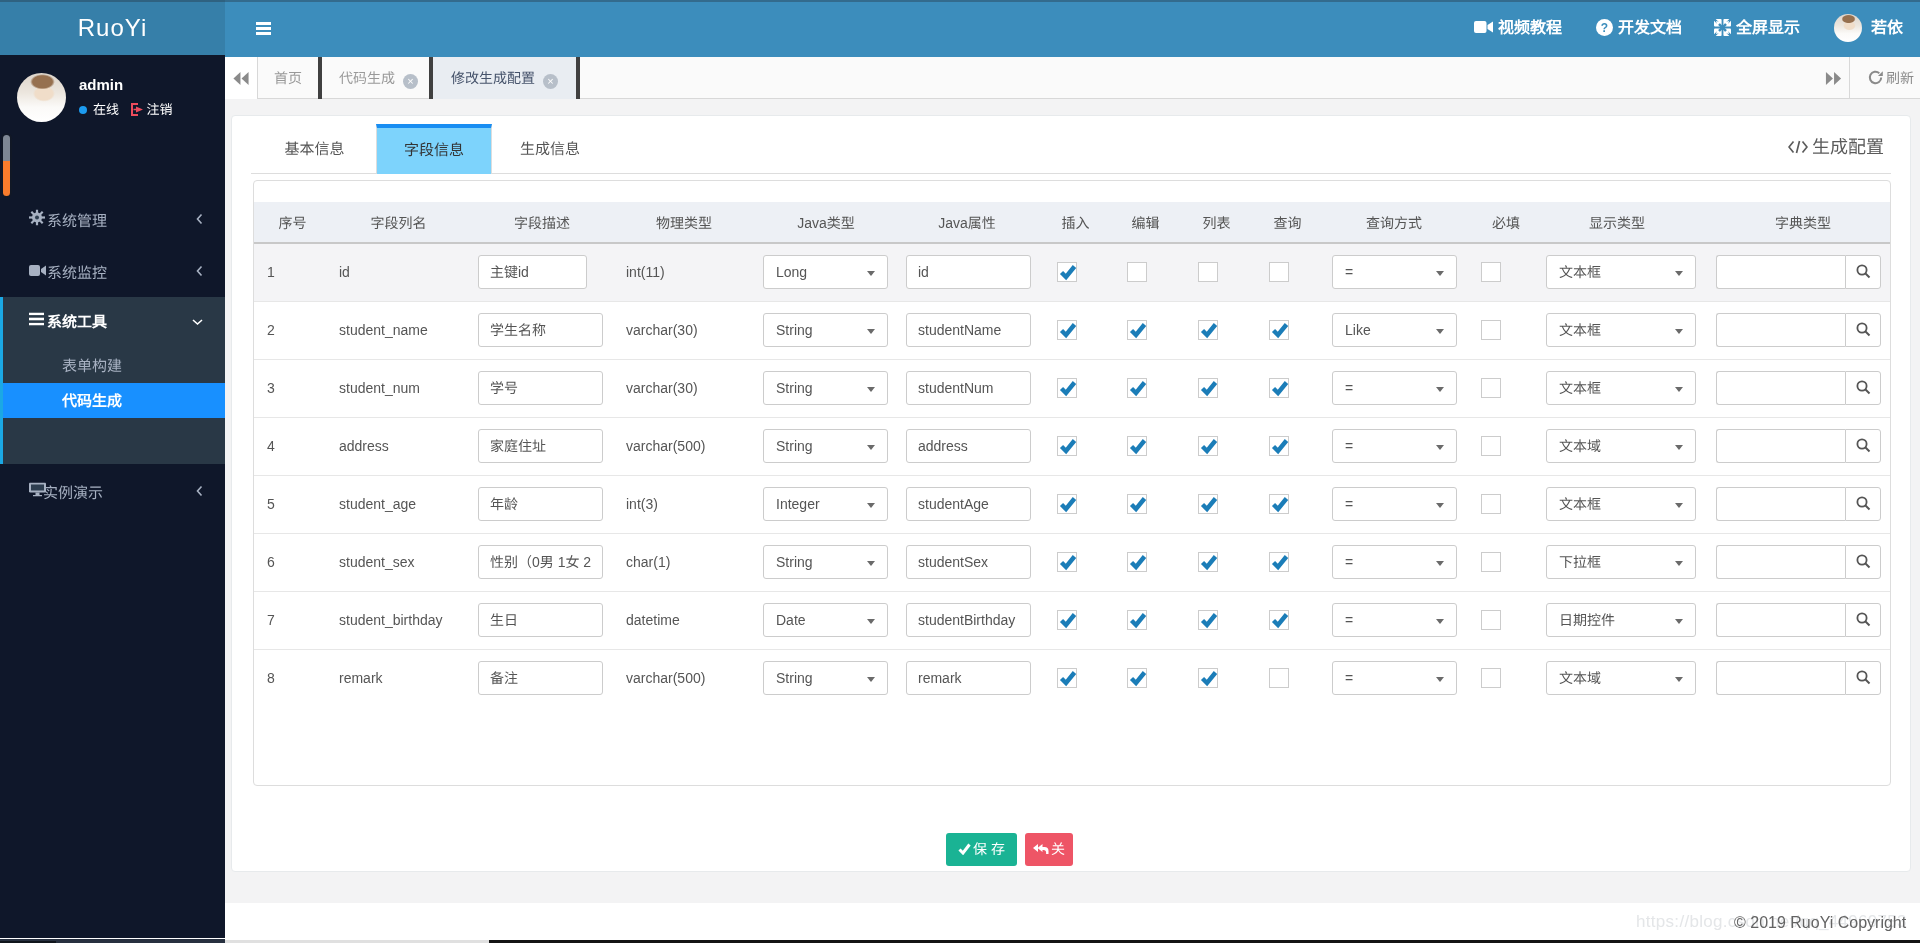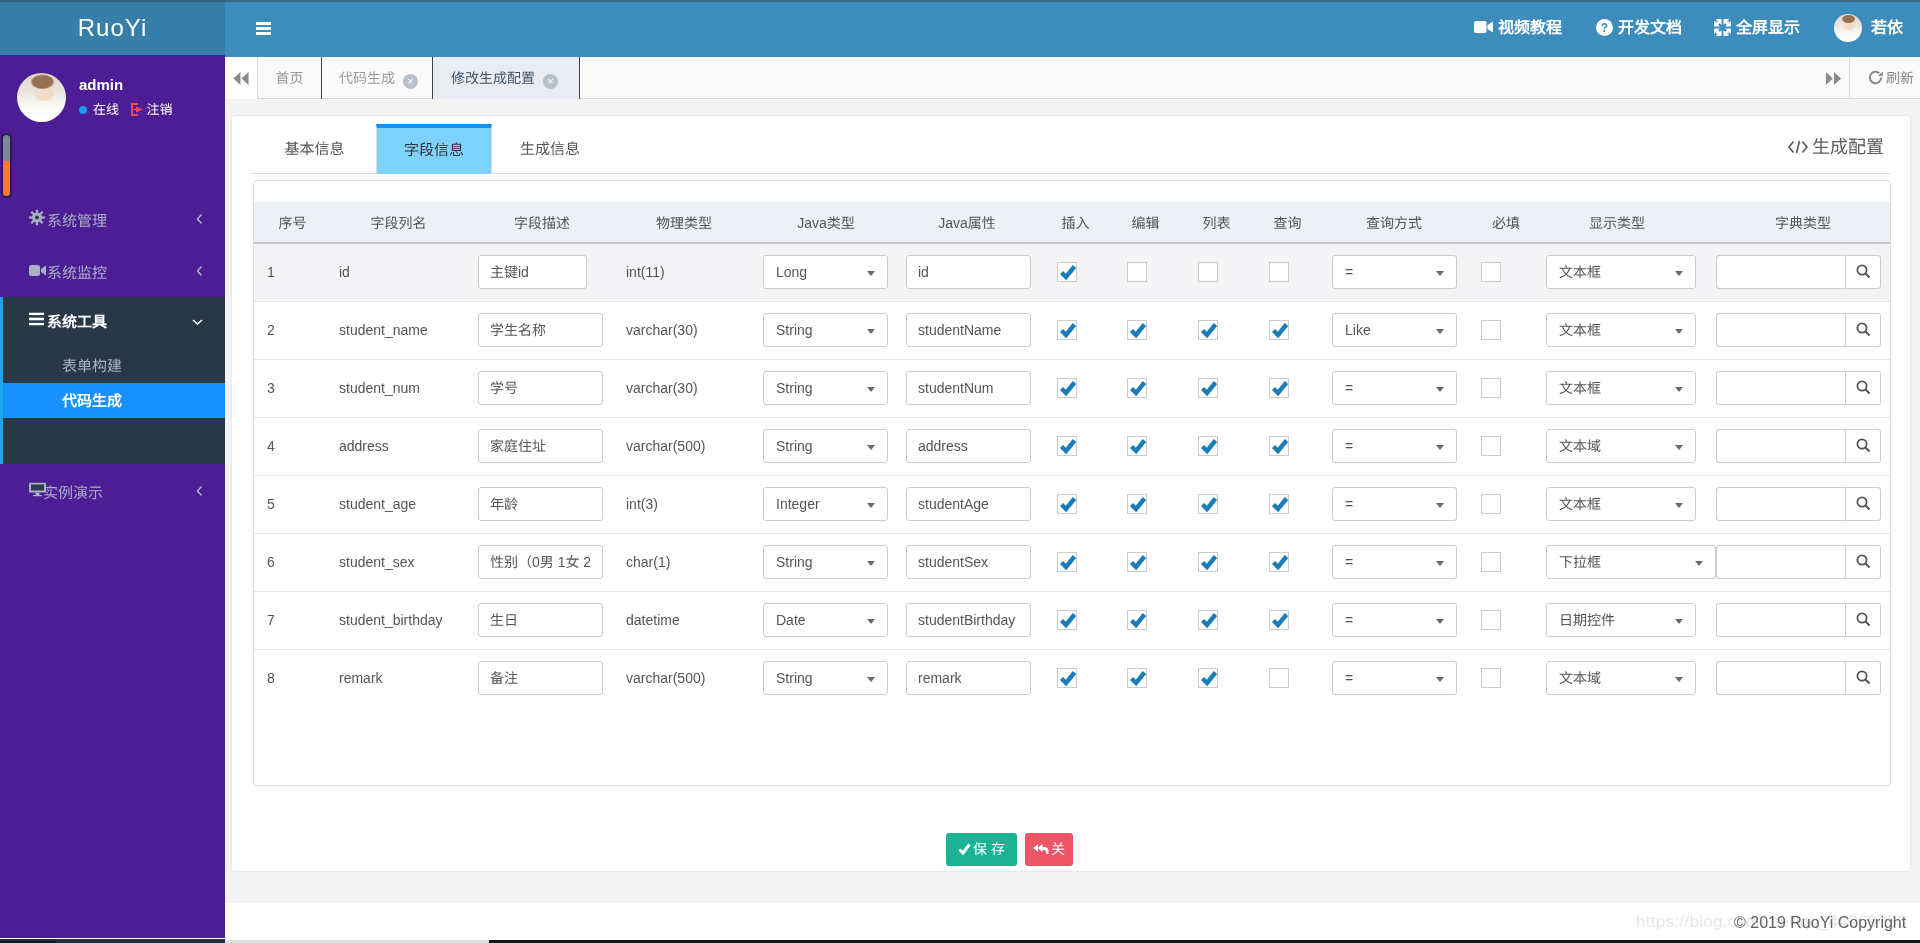--- a/index.html
+++ b/index.html
@@ -11,38 +11,38 @@
 
 .logo { position:absolute; left:0; top:0; width:225px; height:55px; background:#367fa9; color:#fff; text-align:center; line-height:55px; font-size:24px; font-weight:500; letter-spacing:1px; }
 .navbar { position:absolute; left:225px; top:0; width:1695px; height:55px; background:#3c8dbc; }
 .hamburger { position:absolute; left:31px; top:22px; width:15px; height:13px; }
 .hamburger div { height:2.7px; background:#fff; margin-bottom:2.5px; }
 .topitem { position:absolute; top:0; height:55px; color:#fff; font-weight:bold; font-size:16px; line-height:55px; }
 .topitem svg { vertical-align:middle; margin-right:5px; margin-top:-3px; }
 .topavatar { position:absolute; width:28px; height:28px; border-radius:50%; top:14px; overflow:hidden; background:radial-gradient(ellipse 42% 26% at 52% 18%, #96704f 0 48%, rgba(150,112,79,0) 60%), radial-gradient(ellipse 30% 22% at 55% 42%, #f0ddc9 0 60%, rgba(240,221,201,0) 75%), linear-gradient(180deg, #ddd5cb 0%, #ece6de 40%, #fbfaf8 70%, #ffffff 100%); }
 
 
-.sidebar { position:absolute; left:0; top:55px; width:225px; height:883px; background:#4c1d95; }
+.sidebar { position:absolute; left:0; top:55px; width:225px; height:883px; background:#0f172a; }
 .avatar48 { position:absolute; left:17px; top:18px; width:49px; height:49px; border-radius:50%; background:radial-gradient(ellipse 42% 26% at 52% 18%, #96704f 0 48%, rgba(150,112,79,0) 60%), radial-gradient(ellipse 30% 22% at 55% 42%, #f0ddc9 0 60%, rgba(240,221,201,0) 75%), linear-gradient(180deg, #ddd5cb 0%, #ece6de 40%, #fbfaf8 70%, #ffffff 100%); }
 .uname { position:absolute; left:79px; top:21px; color:#fff; font-weight:bold; font-size:15px; }
 .status { position:absolute; left:79px; top:44px; color:#fff; font-size:13px; }
 .dot { display:inline-block; width:8px; height:8px; border-radius:50%; background:#1c9bef; margin-right:6px; }
 .scrollpill { position:absolute; left:3px; top:80px; width:7px; height:61px; border-radius:4px; background:linear-gradient(180deg,#7e8794 0 42%, #f97c2c 42% 100%); box-shadow:0 0 0 2px rgba(20,26,34,.55); }
 .menu-item { position:absolute; left:0; width:225px; height:52px; color:#a7b1c2; font-size:15px; }
 .menu-item .mi-icon { position:absolute; left:29px; top:50%; transform:translateY(-50%); }
 .menu-item .mi-text { position:absolute; left:47px; top:50%; transform:translateY(-50%); }
 .menu-item .mi-arrow { position:absolute; right:22px; top:50%; transform:translateY(-50%); }
 .submenu-block { position:absolute; left:0; top:242px; width:225px; height:167px; background:#293846; border-left:3px solid #1ba8e4; }
 .sub-item { position:absolute; left:0; width:222px; height:35px; line-height:35px; color:#a7b1c2; font-size:15px; padding-left:59px; }
 .sub-active { background:#1890ff; color:#fff; font-weight:bold; }
 
 
 .tabbar { position:absolute; left:225px; top:55px; width:1695px; height:44px; background:#fafafa; border-top:2px solid #3c8dbc; border-bottom:1px solid #d8d8d8; }
 .tb-box { position:absolute; top:0; height:42px; border-right:1px solid #d8d8d8; background:#fff; }
-.tb-tab { position:absolute; top:0; height:42px; border-right:1px solid #404040; color:#999; font-size:14px; line-height:42px; text-align:left; }
+.tb-tab { position:absolute; top:0; height:42px; border-right:4px solid #404040; color:#999; font-size:14px; line-height:42px; text-align:left; }
 .tb-close { display:inline-block; width:15px; height:15px; border-radius:50%; background:#b7bfc9; color:#fff; text-align:center; line-height:15px; font-size:11px; vertical-align:-2px; margin-left:8px; }
 
 
 .content-bg { position:absolute; left:225px; top:99px; width:1695px; height:803px; background:#f3f3f4; }
 .panel { position:absolute; left:231px; top:115px; width:1680px; height:757px; background:#fff; border:1px solid #e7eaec; border-radius:4px; }
 .ntab { position:absolute; top:124px; height:50px; line-height:50px; text-align:center; color:#555; font-size:15px; z-index:3; }
 .ntab-active { background:#7dd3fc; border:1px solid #ddd; border-top:4px solid #188df2; border-bottom:none; color:#333; line-height:44px; }
 .ntabline { position:absolute; left:251px; top:173px; width:1640px; height:1px; background:#ddd; z-index:2; }
 .gencfg { position:absolute; top:132px; right:36px; color:#5b5b5b; font-size:18px; }
 
@@ -642,21 +642,21 @@
                 </svg>
               </div>
             </td>
         <td>
               <div class="sel" style="width:125px; margin-left:18px;">=</div>
             </td>
         <td>
               <div class="cb" style="margin-left:7px;"></div>
             </td>
         <td>
-              <div class="sel" style="width:170px; margin-left:28px;">下拉框</div>
+              <div class="sel" style="width:150px; margin-left:28px;">下拉框</div>
             </td>
         <td>
               <div class="sgroup">
                 <div class="sginp"></div>
                 <div class="sgbtn"><svg width="15" height="15" viewBox="0 0 15 15">
                     <circle cx="6" cy="6" r="4.6" fill="none" stroke="#555" stroke-width="1.8"></circle>
                     <line x1="9.5" y1="9.5" x2="13.5" y2="13.5" stroke="#555" stroke-width="2"></line>
                   </svg></div>
               </div>
             </td>

